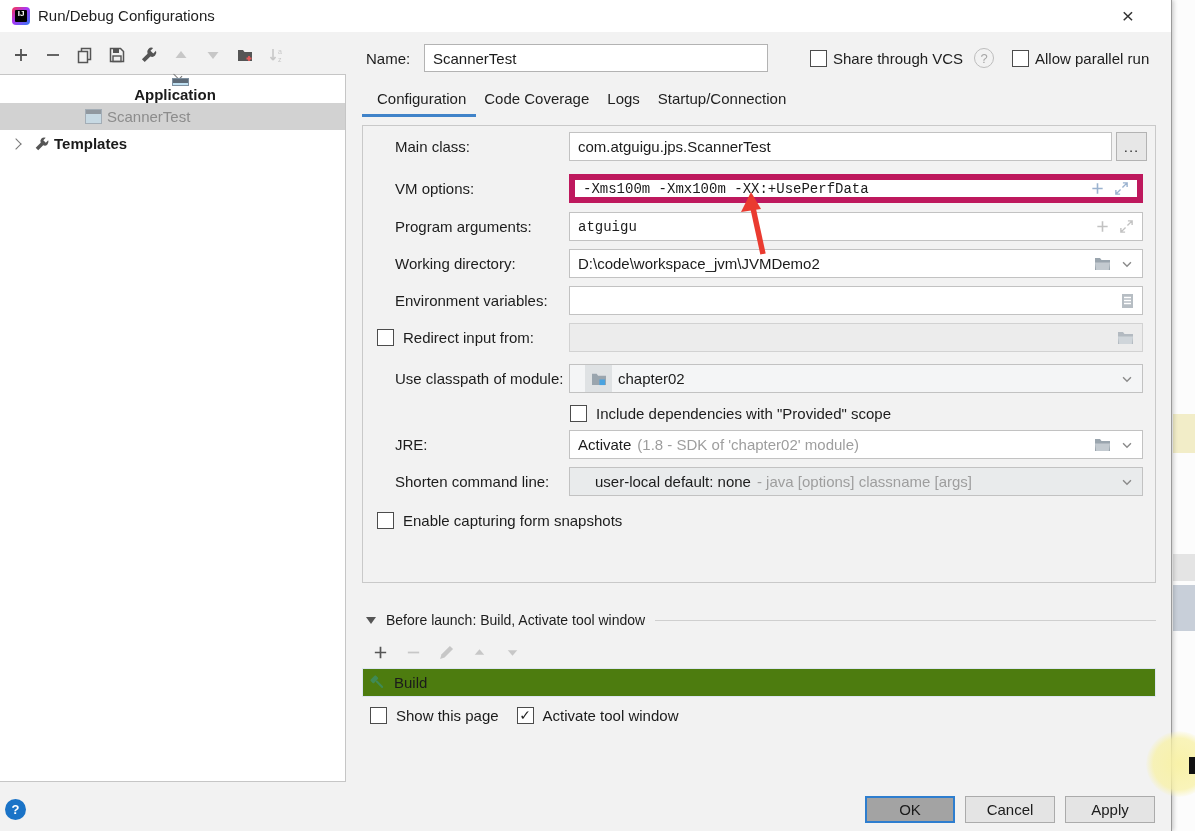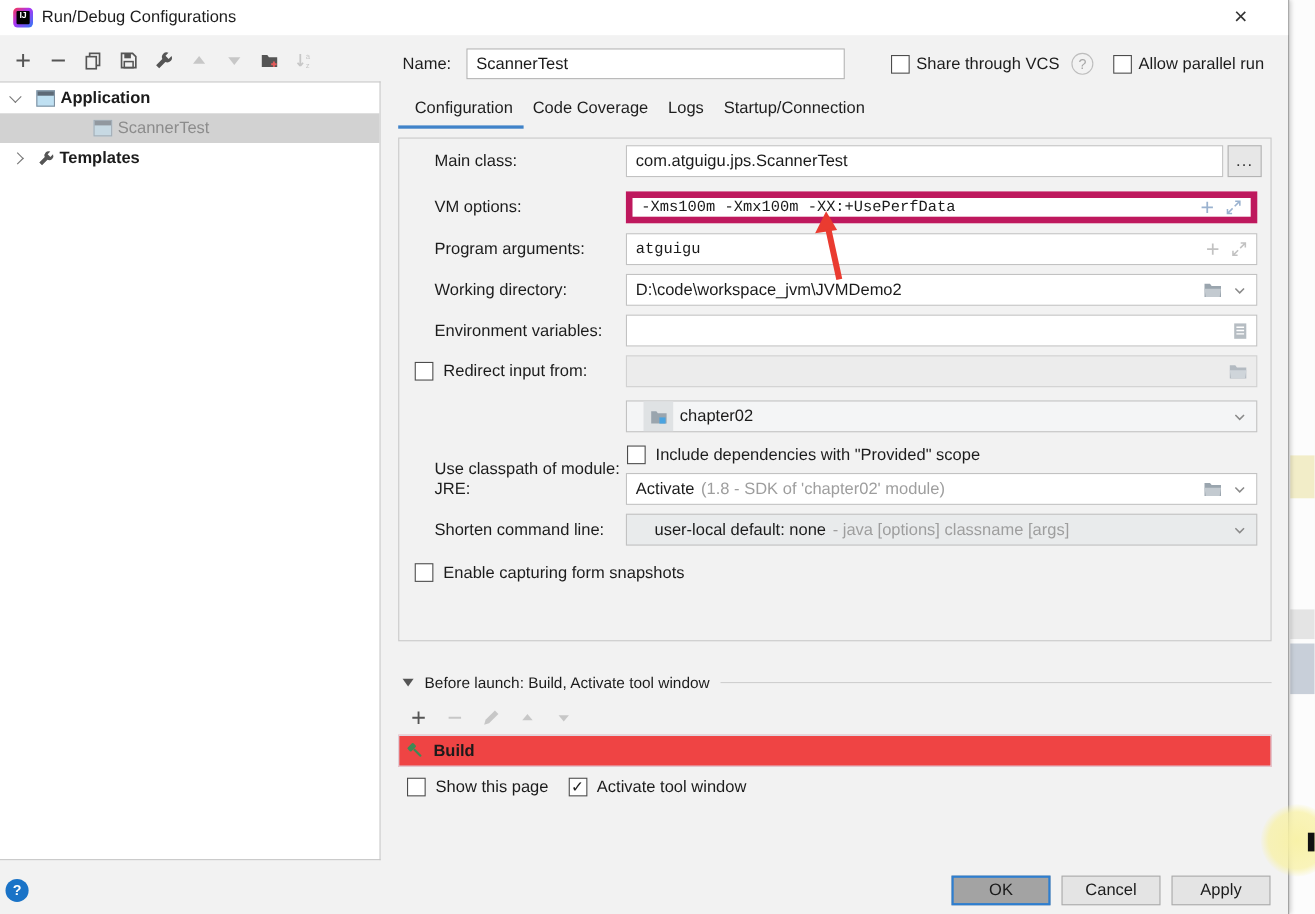--- a/index.html
+++ b/index.html
@@ -65,22 +65,22 @@
   .browse-btn { position:absolute; left:753px; top:6px; width:31px; height:29px; background:#e7e7e7;
       border:1px solid #b3b3b3; display:flex; align-items:center; justify-content:center;
       font-size:15px; color:#333; letter-spacing:1px; }
   .mod-cell { width:27px; height:27px; margin:0 6px 0 -8px; background:#dfe2e4; display:flex; align-items:center; justify-content:center; }
   
   .bl-head { position:absolute; left:366px; top:612px; width:790px; display:flex; align-items:center; font-size:14px; color:#1c1c1c; }
   .tri-down { width:0; height:0; border-left:5px solid transparent; border-right:5px solid transparent;
       border-top:7px solid #555; display:inline-block; margin-right:10px; }
   .bl-line { flex:1; border-top:1px solid #cfcfcf; margin-left:10px; }
   .bl-toolbar { position:absolute; left:371px; top:643px; display:flex; gap:15px; align-items:center; }
-  .build-row { position:absolute; left:362px; top:668px; width:794px; height:29px; background:#ef4444;
-      border:1px solid #dde6f2; display:flex; align-items:center; padding:0 6px; font-size:15px; color:#1b1b1b; gap:8px;font-weight:bold; }
+  .build-row { position:absolute; left:362px; top:668px; width:794px; height:29px; background:#4d7c0f;
+      border:1px solid #dde6f2; display:flex; align-items:center; padding:0 6px; font-size:15px; color:#1b1b1b; gap:8px; }
   .bl-cbs { position:absolute; left:370px; top:707px; display:flex; align-items:center; gap:9px; font-size:15px; color:#1b1b1b; }
   
   .btn { position:absolute; top:796px; width:90px; height:27px; background:#e4e4e4; border:1px solid #ababab;
       display:flex; align-items:center; justify-content:center; font-size:15px; color:#1b1b1b; }
   .btn.ok { left:865px; border:2px solid #2e7ecf; background:#a3a3a3; }
   .btn.cancel { left:965px; }
   .btn.apply { left:1065px; }
   .help-circ { position:absolute; left:5px; top:799px; width:21px; height:21px; border-radius:50%;
       background:#1a73c7; color:#fff; font-size:13px; font-weight:bold; display:flex; align-items:center; justify-content:center; }
   
@@ -163,21 +163,21 @@
     <span class="tb-ico">
       <svg width="18" height="18" viewBox="0 0 18 18">
           <path d="M5 3v11M5 14l-2.5-3M5 14l2.5-3" stroke="#c7c7c7" stroke-width="1.6" fill="none"></path>
           <text x="10" y="8" font-size="7" fill="#c7c7c7">a</text>
           <text x="10" y="16" font-size="7" fill="#c7c7c7">z</text>
         </svg>
       </span>
   </div>
 
   <div class="tree-panel">
-    <div class="tree-row" style="top:1px;">
+    <div class="tree-row" style="top:1px;flex-direction:column;">
       <span style="margin-left:10px;margin-top:-3px;" class="chev down"></span>
       <span class="app-ico" style="margin-left:15px;"></span>
       <span class="bold" style="margin-left:5px;">Application</span>
     </div>
     <div class="tree-row selected" style="top:28px;">
       <span class="app-ico faded" style="margin-left:85px;"></span>
       <span style="margin-left:5px;">ScannerTest</span>
     </div>
     <div class="tree-row" style="top:55px;">
       <span style="margin-left:12px;" class="chev right"></span>
@@ -270,21 +270,21 @@
     <div class="field disabled-f" style="top:197px;">
       <span class="grow"></span>
       <span class="ric">
         <svg width="17" height="15" viewBox="0 0 17 15">
             <path d="M1 2h5l1.5 2H16v10H1z" fill="#b3bac1"></path>
             <path d="M1 6.5h15l-1.2 7.5H2.2z" fill="#cfd5da"></path>
           </svg>
       </span>
     </div>
 
-    <span class="p-lbl" style="top:238px;margin-top:48px;">Use classpath of module:</span>
+    <span class="p-lbl" style="top:238px;">Use classpath of module:</span>
     <div class="field" style="top:238px; background:#f4f5f6;padding-left:23px;">
       <span class="mod-cell">
         <svg width="16" height="14" viewBox="0 0 17 15">
             <path d="M1 2h5l1.5 2H16v10H1z" fill="#9aa5ae"></path>
             <rect x="9" y="8" width="6" height="6" fill="#4aa3e0"></rect>
           </svg>
       </span>
       <span class="grow">chapter02</span>
       <span class="ric">
         <svg width="14" height="14" viewBox="0 0 16 16">

